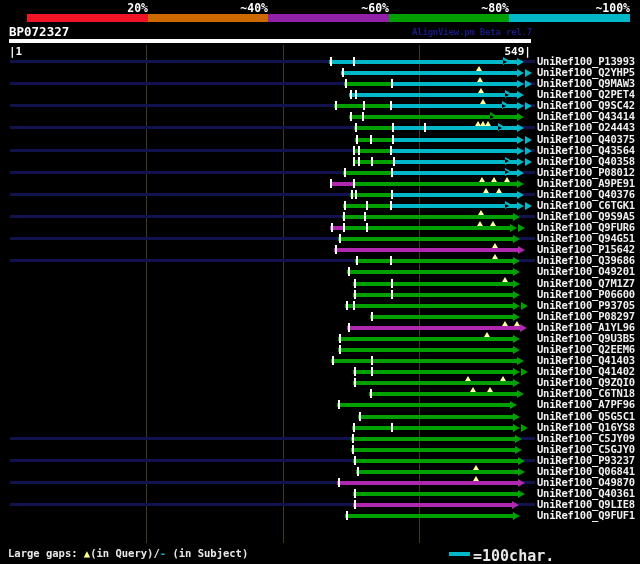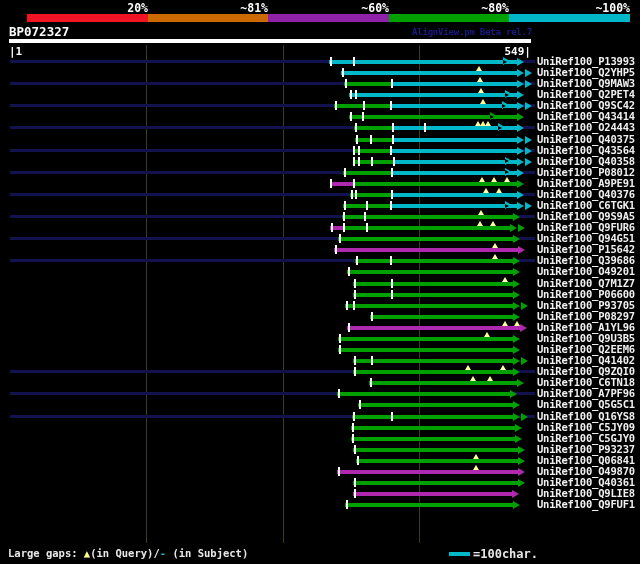--- a/index.html
+++ b/index.html
@@ -22,29 +22,29 @@
   .tick{position:absolute;top:1px;width:2px;height:9px;background:#ffffff;}
   .tri{position:absolute;top:-1px;width:0;height:0;border-left:3px solid transparent;border-right:3px solid transparent;border-bottom:5px solid #ffffa0;}
   .earr{position:absolute;top:2px;width:0;height:0;border-top:4px solid transparent;border-bottom:4px solid transparent;}
   .oarr{position:absolute;top:1px;width:0;height:0;border-top:4.5px solid transparent;border-bottom:4.5px solid transparent;}
   .oarr-in{position:absolute;top:3.5px;width:0;height:0;border-top:2.5px solid transparent;border-bottom:2.5px solid transparent;border-left:4px solid #000;}
   .rlabel{position:absolute;left:537px;top:0;color:#f0f0f0;font-weight:bold;font-size:10.5px;line-height:11px;letter-spacing:-0.2px;white-space:pre;}
   #footer-left{position:absolute;left:8px;top:547px;color:#e8e8e8;font-weight:bold;font-size:10.5px;white-space:pre;}
   .ftri{color:#ffff90;}
   .fdash{color:#00b8c8;font-weight:bold;}
   #scale-swatch{position:absolute;left:449px;top:552px;width:21px;height:4px;background:#00b8c8;}
-  #scale-label{position:absolute;left:473px;top:547px;color:#e8e8e8;font-weight:bold;font-size:12px;white-space:pre;}
+  #scale-label{position:absolute;left:473px;top:547px;color:#e8e8e8;font-weight:bold;font-size:15px;white-space:pre;}
 </style>
 </head>
 <body>
 
 <div id="screen">
 
   <span class="llabel" style="right:492px;">20%</span>
-  <span class="llabel" style="right:372px;">~81%</span>
+  <span class="llabel" style="right:372px;">~40%</span>
   <span class="llabel" style="right:251px;">~60%</span>
   <span class="llabel" style="right:131px;">~80%</span>
   <span class="llabel" style="right:10px;">~100%</span>
 
   <div id="legendbar">
       <div class="lseg" style="background: rgb(240, 20, 36);"></div>
       <div class="lseg" style="background: rgb(204, 106, 0);"></div>
       <div class="lseg" style="background: rgb(145, 34, 168);"></div>
       <div class="lseg" style="background: rgb(0, 160, 0);"></div>
       <div class="lseg" style="background: rgb(0, 184, 200);"></div>
@@ -318,20 +318,28 @@
         <div class="earr" style="left: 513px; border-left: 7px solid rgb(0, 160, 0);"></div>
         <span class="rlabel">UniRef100_Q9U3B5</span>
       </div>
       <div class="arow">
         <div class="seg" style="left: 338px; width: 175px; background: rgb(0, 160, 0);"></div>
         <div class="tick" style="left: 339px;"></div>
         <div class="earr" style="left: 513px; border-left: 7px solid rgb(0, 160, 0);"></div>
         <span class="rlabel">UniRef100_Q2EEM6</span>
       </div>
       <div class="arow">
+        <div class="navy"></div>
+        <div class="seg" style="left: 331px; width: 186px; background: rgb(0, 160, 0);"></div>
+        <div class="tick" style="left: 332px;"></div>
+        <div class="tick" style="left: 371px;"></div>
+        <div class="earr" style="left: 517px; border-left: 7px solid rgb(0, 160, 0);"></div>
+        <span class="rlabel">UniRef100_Q41403</span>
+      </div>
+      <div class="arow">
         <div class="seg" style="left: 353px; width: 160px; background: rgb(0, 160, 0);"></div>
         <div class="tick" style="left: 354px;"></div>
         <div class="tick" style="left: 371px;"></div>
         <div class="earr" style="left: 513px; border-left: 7px solid rgb(0, 160, 0);"></div>
         <div class="earr" style="left: 521px; border-left: 7px solid rgb(0, 160, 0);"></div>
         <span class="rlabel">UniRef100_Q41402</span>
       </div>
       <div class="arow">
         <div class="navy"></div>
         <div class="seg" style="left: 353px; width: 160px; background: rgb(0, 160, 0);"></div>

